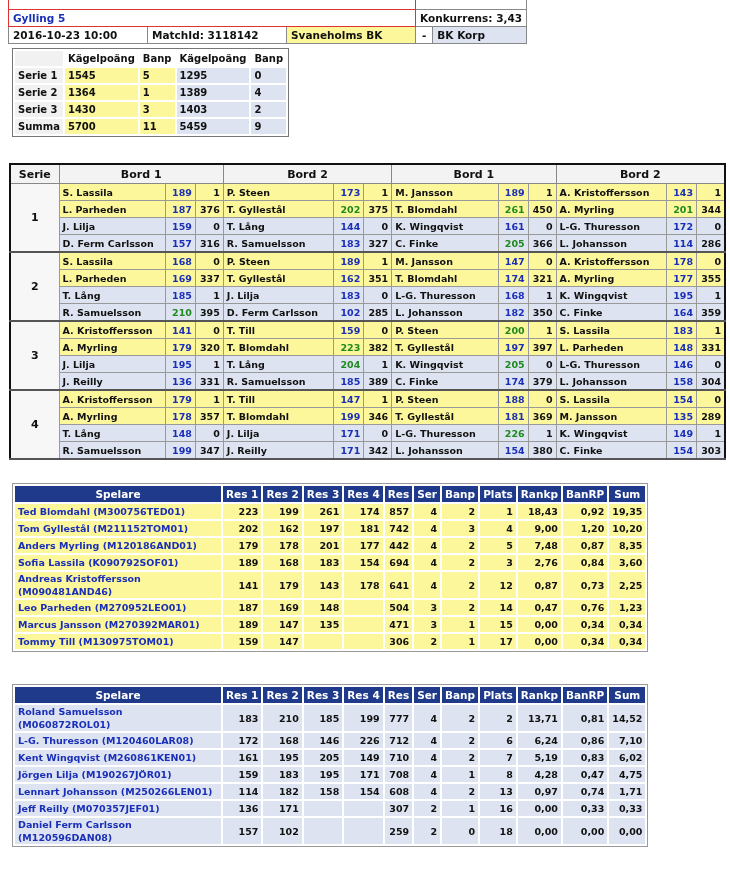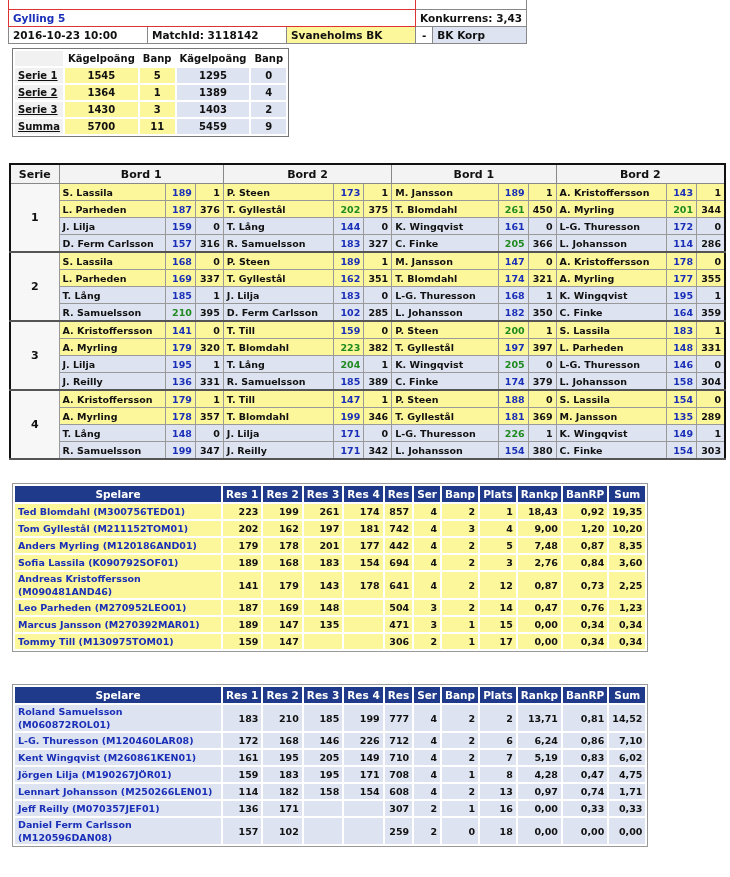--- a/index.html
+++ b/index.html
@@ -6,22 +6,22 @@
   table { border-collapse:separate; }
   .hdr { position:absolute; left:8px; top:-8px; border-collapse:collapse; }
   .hdr td { border:1px solid #888; height:16px; padding:0 4px; font-size:10.5px; white-space:nowrap; }
   .hdr .red { border-color:#d33; }
   .blue-text { color:#1a2fb8; }
   .yel { background:#fdf79b; }
   .lb { background:#dde3f0; }
   .sum { position:absolute; left:12px; top:48px; border:1px solid #777; border-spacing:2px; background:#fff; }
   .sum td, .sum th { height:15px; padding:0 3px; font-size:10px; }
   .sum th { background:#fff; text-align:center; font-weight:bold; }
-  .sum td.lbl { background:#f1f1f1; text-align:left;text-decoration:underline; }
-  .sum td.num { text-align:center; }
+  .sum td.lbl { background:#f1f1f1; text-align:left; }
+  .sum td.num { text-align:left; }
   .grid { position:absolute; left:9px; top:163px; width:717px; border:2px solid #111; border-collapse:collapse; }
   .grid th { background:#f3f3f3; border:1px solid #888; height:16px; font-size:11px; }
   .grid td { border:1px solid #999; height:16px; padding:0 3px; font-size:9.5px; white-space:nowrap; }
   .grid td.serie { background:#f7f7f7; text-align:center; font-size:11px; border-bottom:2px solid #555; }
   .grid td.n { text-align:right; }
   .grid td.b { color:#1a2fb8; text-align:right; }
   .grid td.g { color:#1f8a1f; text-align:right; }
   .grid tr.last td { border-bottom:2px solid #555; }
   .pt { position:absolute; left:12px; border:1px solid #999; border-spacing:2px; background:#fff; }
   .pt th { background:#1f3a8a; color:#fff; height:16px; font-size:10.5px; padding:0 3px; white-space:nowrap; }

